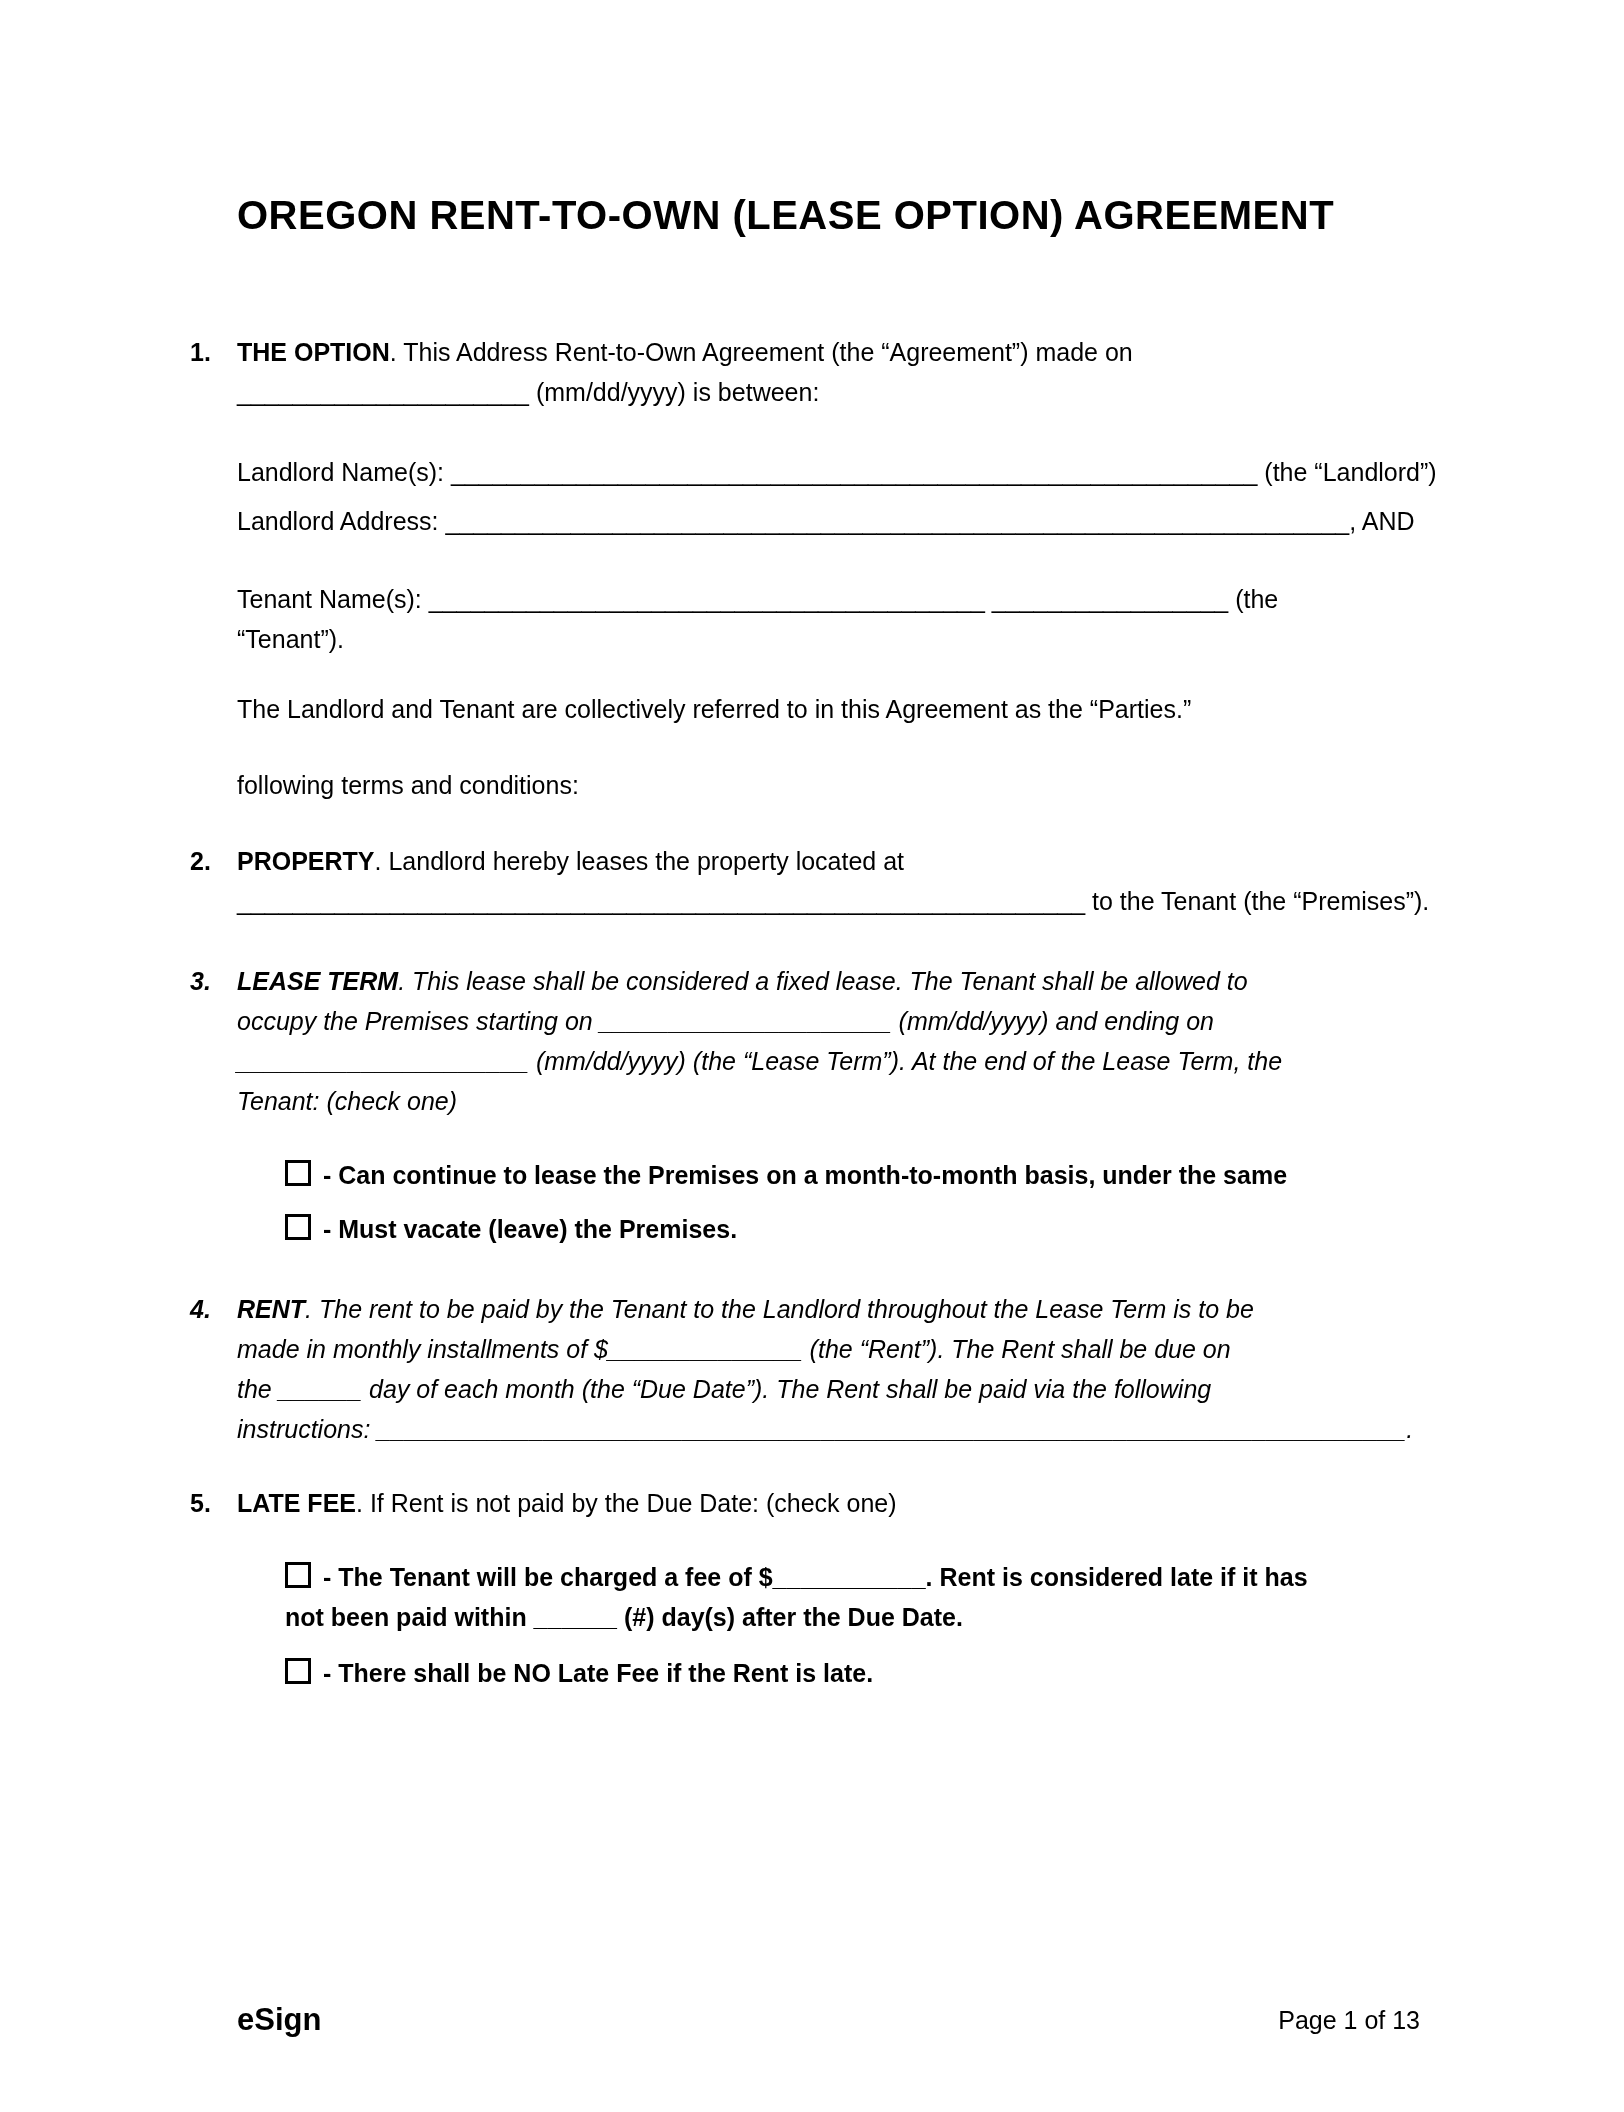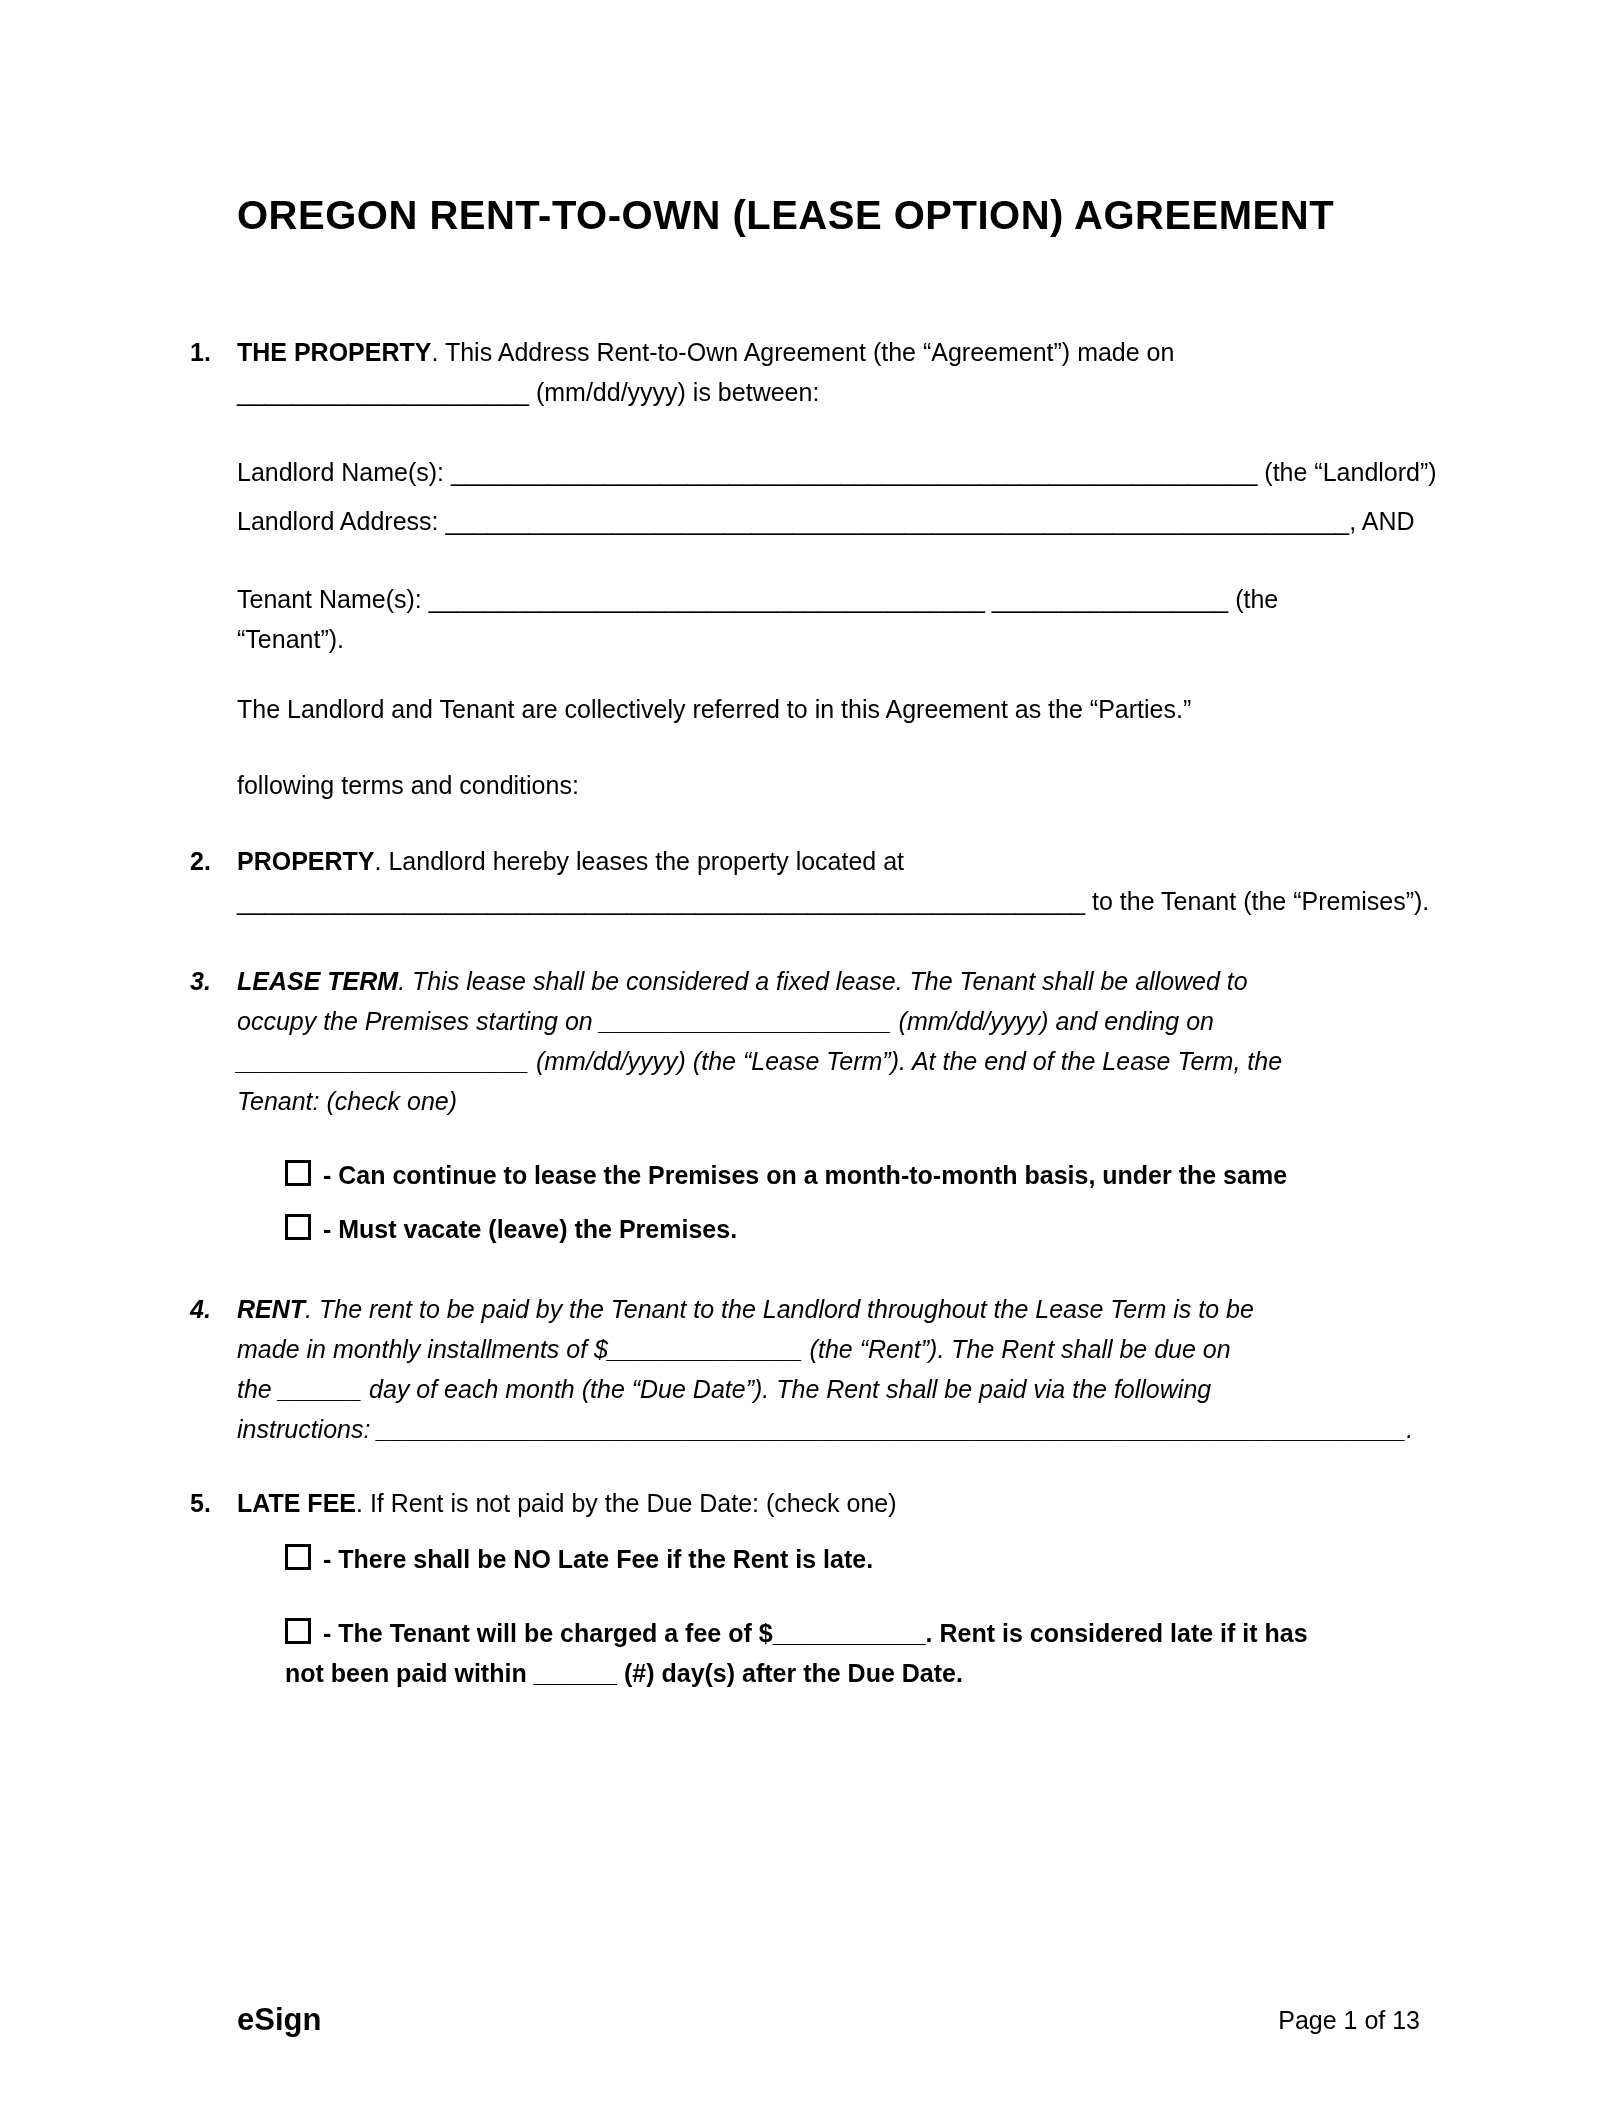--- a/index.html
+++ b/index.html
@@ -62,21 +62,21 @@
   .pagenum { font-size:25px; }
 </style>
 </head>
 <body>
 
 <div class="page">
 
   <h1 class="title">OREGON RENT-TO-OWN (LEASE OPTION) AGREEMENT</h1>
 
   <section class="mt-sec1">
-    <div class="ln"><span class="num">1.</span><span class="hd">THE PROPERTY</span><span>. This Address Rent-to-Own Agreement (the “Agreement”) made on</span></div>
+    <div class="ln"><span class="num">1.</span><span class="hd">THE OPTION</span><span>. This Address Rent-to-Own Agreement (the “Agreement”) made on</span></div>
     <div class="ln">_____________________ (mm/dd/yyyy) is between:</div>
   </section>
 
   <div class="landlord-block mt-36">
     <div class="ln">Landlord Name(s): __________________________________________________________ (the “Landlord”)</div>
     <div class="ln">Landlord Address: _________________________________________________________________, AND</div>
   </div>
 
   <div class="mt-33">
     <div class="ln">Tenant Name(s): ________________________________________ _________________ (the</div>
@@ -115,27 +115,27 @@
     <div class="ln"><span class="num">4.</span><span class="hd">RENT</span><span>. The rent to be paid by the Tenant to the Landlord throughout the Lease Term is to be</span></div>
     <div class="ln">made in monthly installments of $______________ (the “Rent”). The Rent shall be due on</div>
     <div class="ln">the ______ day of each month (the “Due Date”). The Rent shall be paid via the following</div>
     <div class="ln">instructions: __________________________________________________________________________.</div>
   </section>
 
   <section class="mt-34">
     <div class="ln"><span class="num">5.</span><span class="hd">LATE FEE</span><span>. If Rent is not paid by the Due Date: (check one)</span></div>
   </section>
 
-  <div class="opt mt-16">
-    <div class="ln"><span class="checkbox"></span><span>- There shall be NO Late Fee if the Rent is late.</span></div>
-  </div>
-
   <div class="opt mt-34">
     <div class="ln"><span class="checkbox"></span><span>- The Tenant will be charged a fee of $___________. Rent is considered late if it has</span></div>
     <div class="ln">not been paid within ______ (#) day(s) after the Due Date.</div>
+  </div>
+
+  <div class="opt mt-16">
+    <div class="ln"><span class="checkbox"></span><span>- There shall be NO Late Fee if the Rent is late.</span></div>
   </div>
 
   <div class="footer">
     <span class="brand">eSign</span>
     <span class="pagenum">Page 1 of 13</span>
   </div>
 
 </div>
 
 </body></html>

